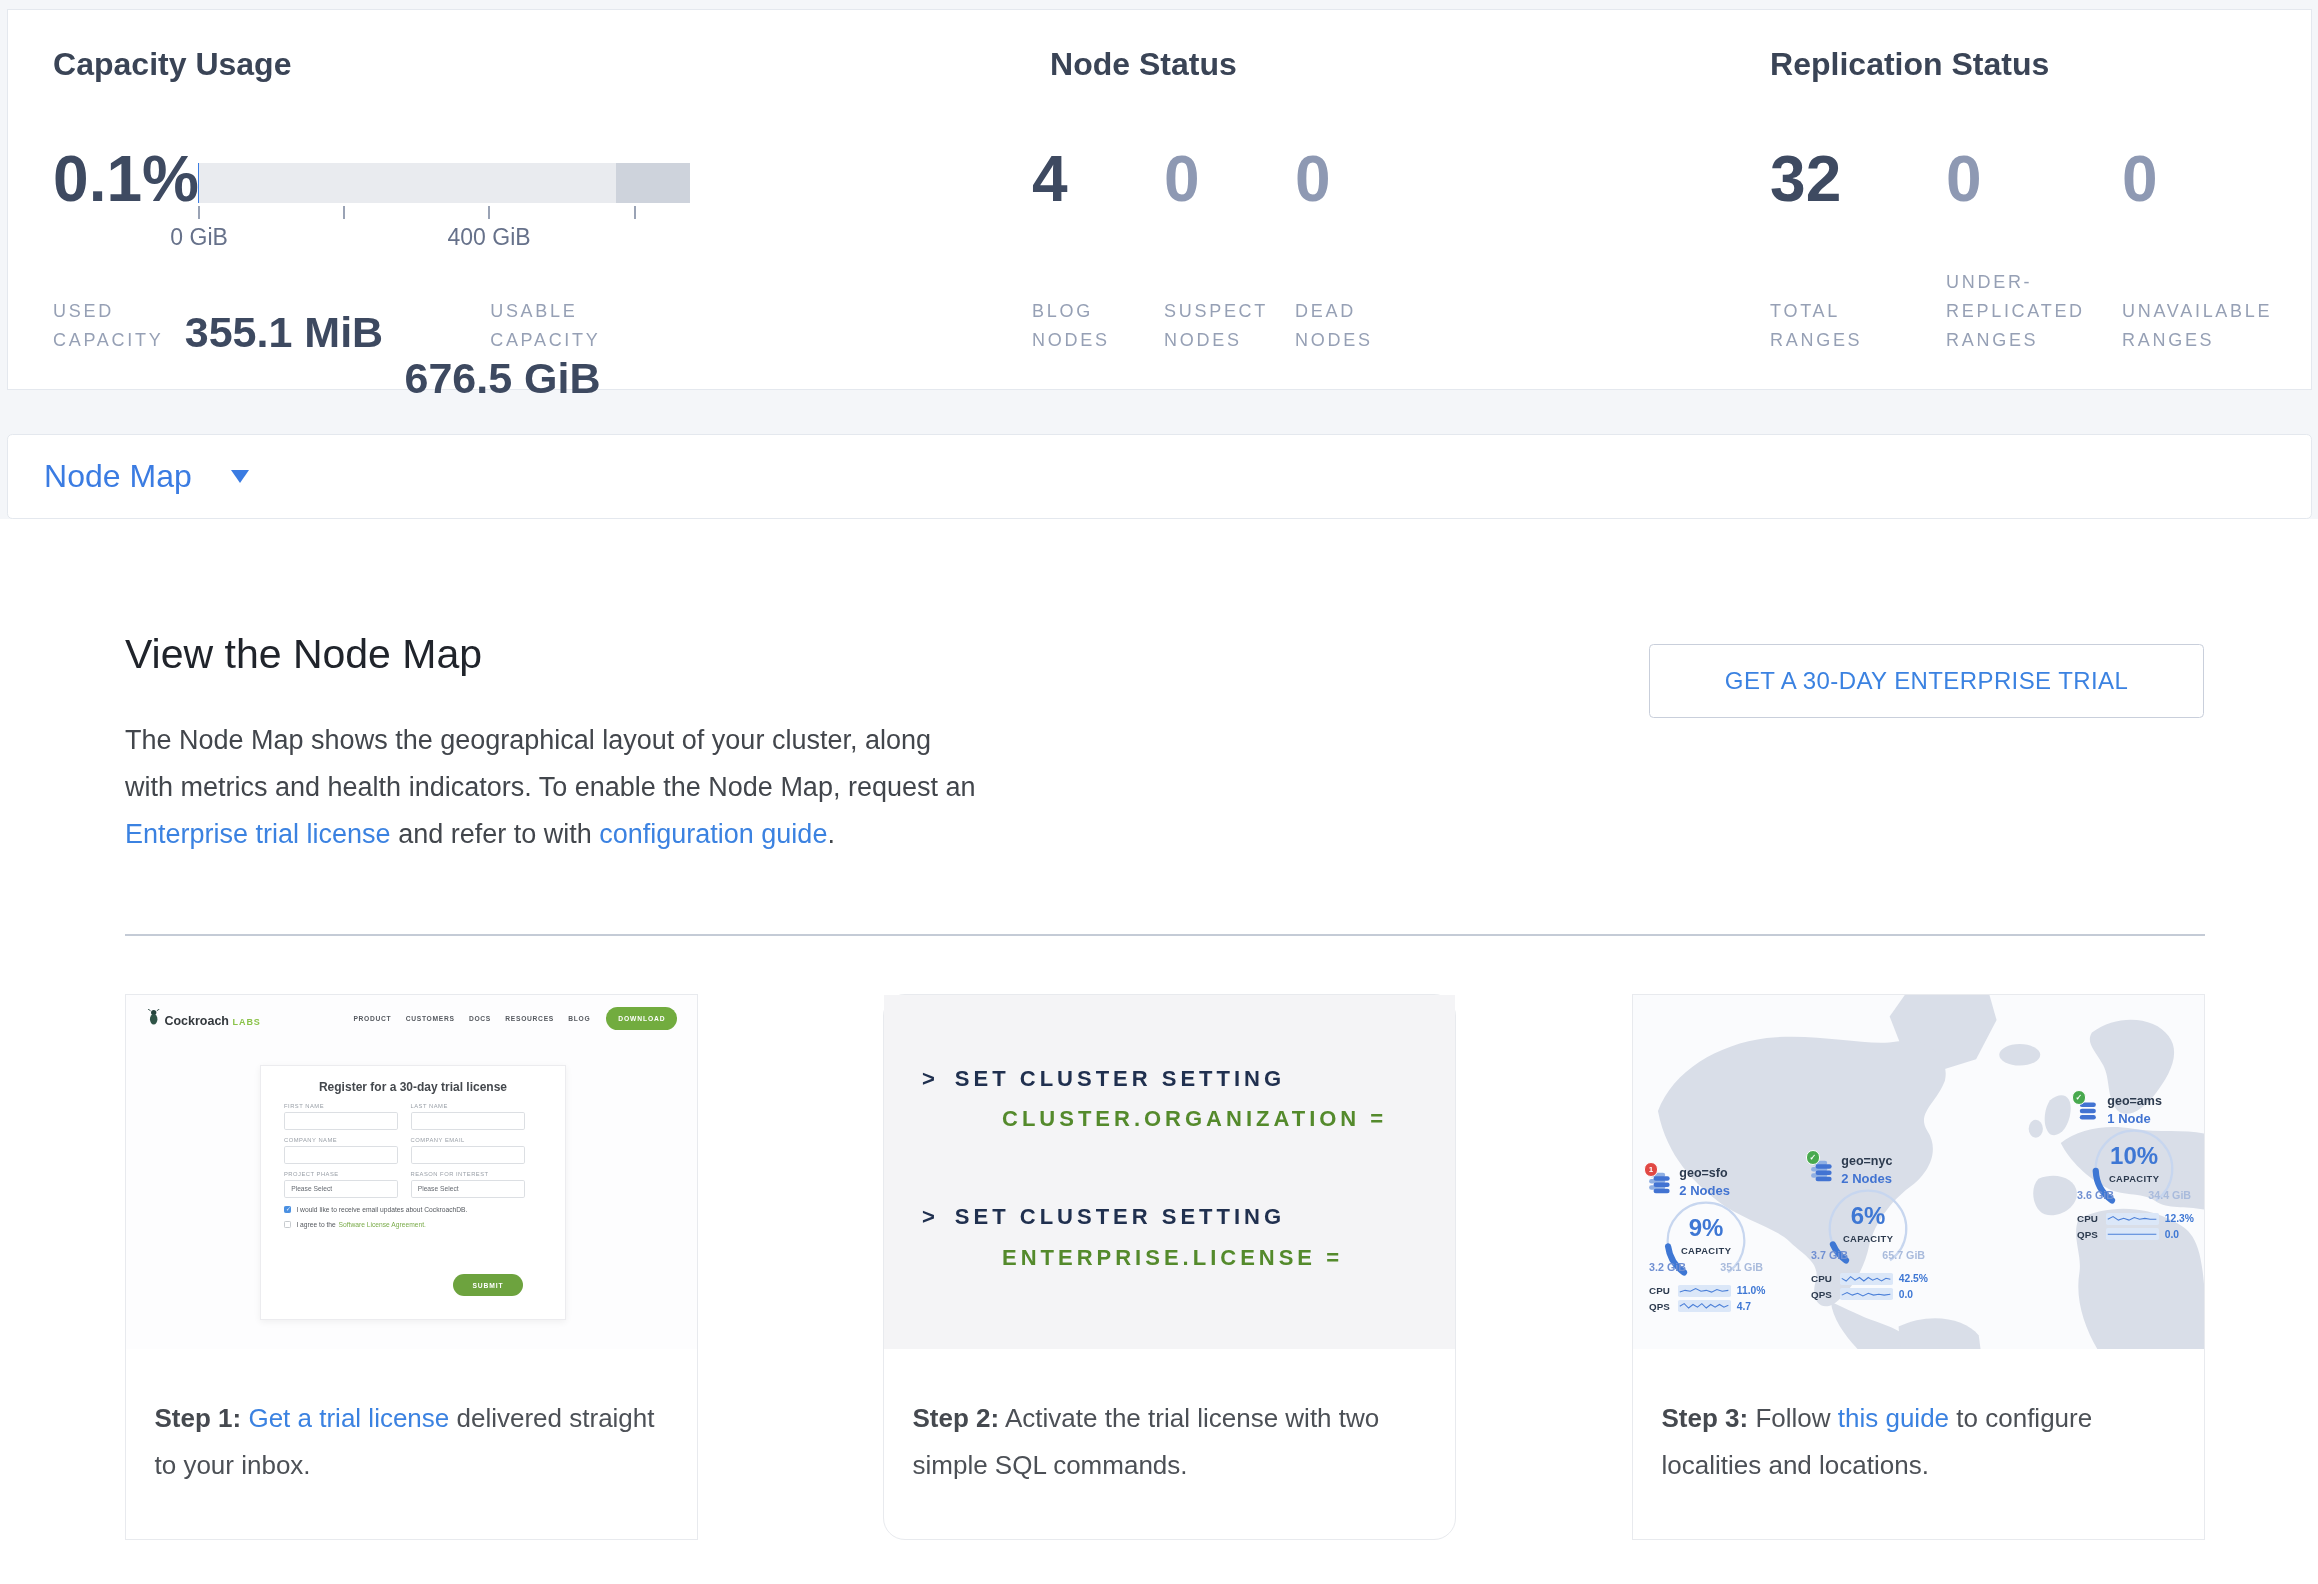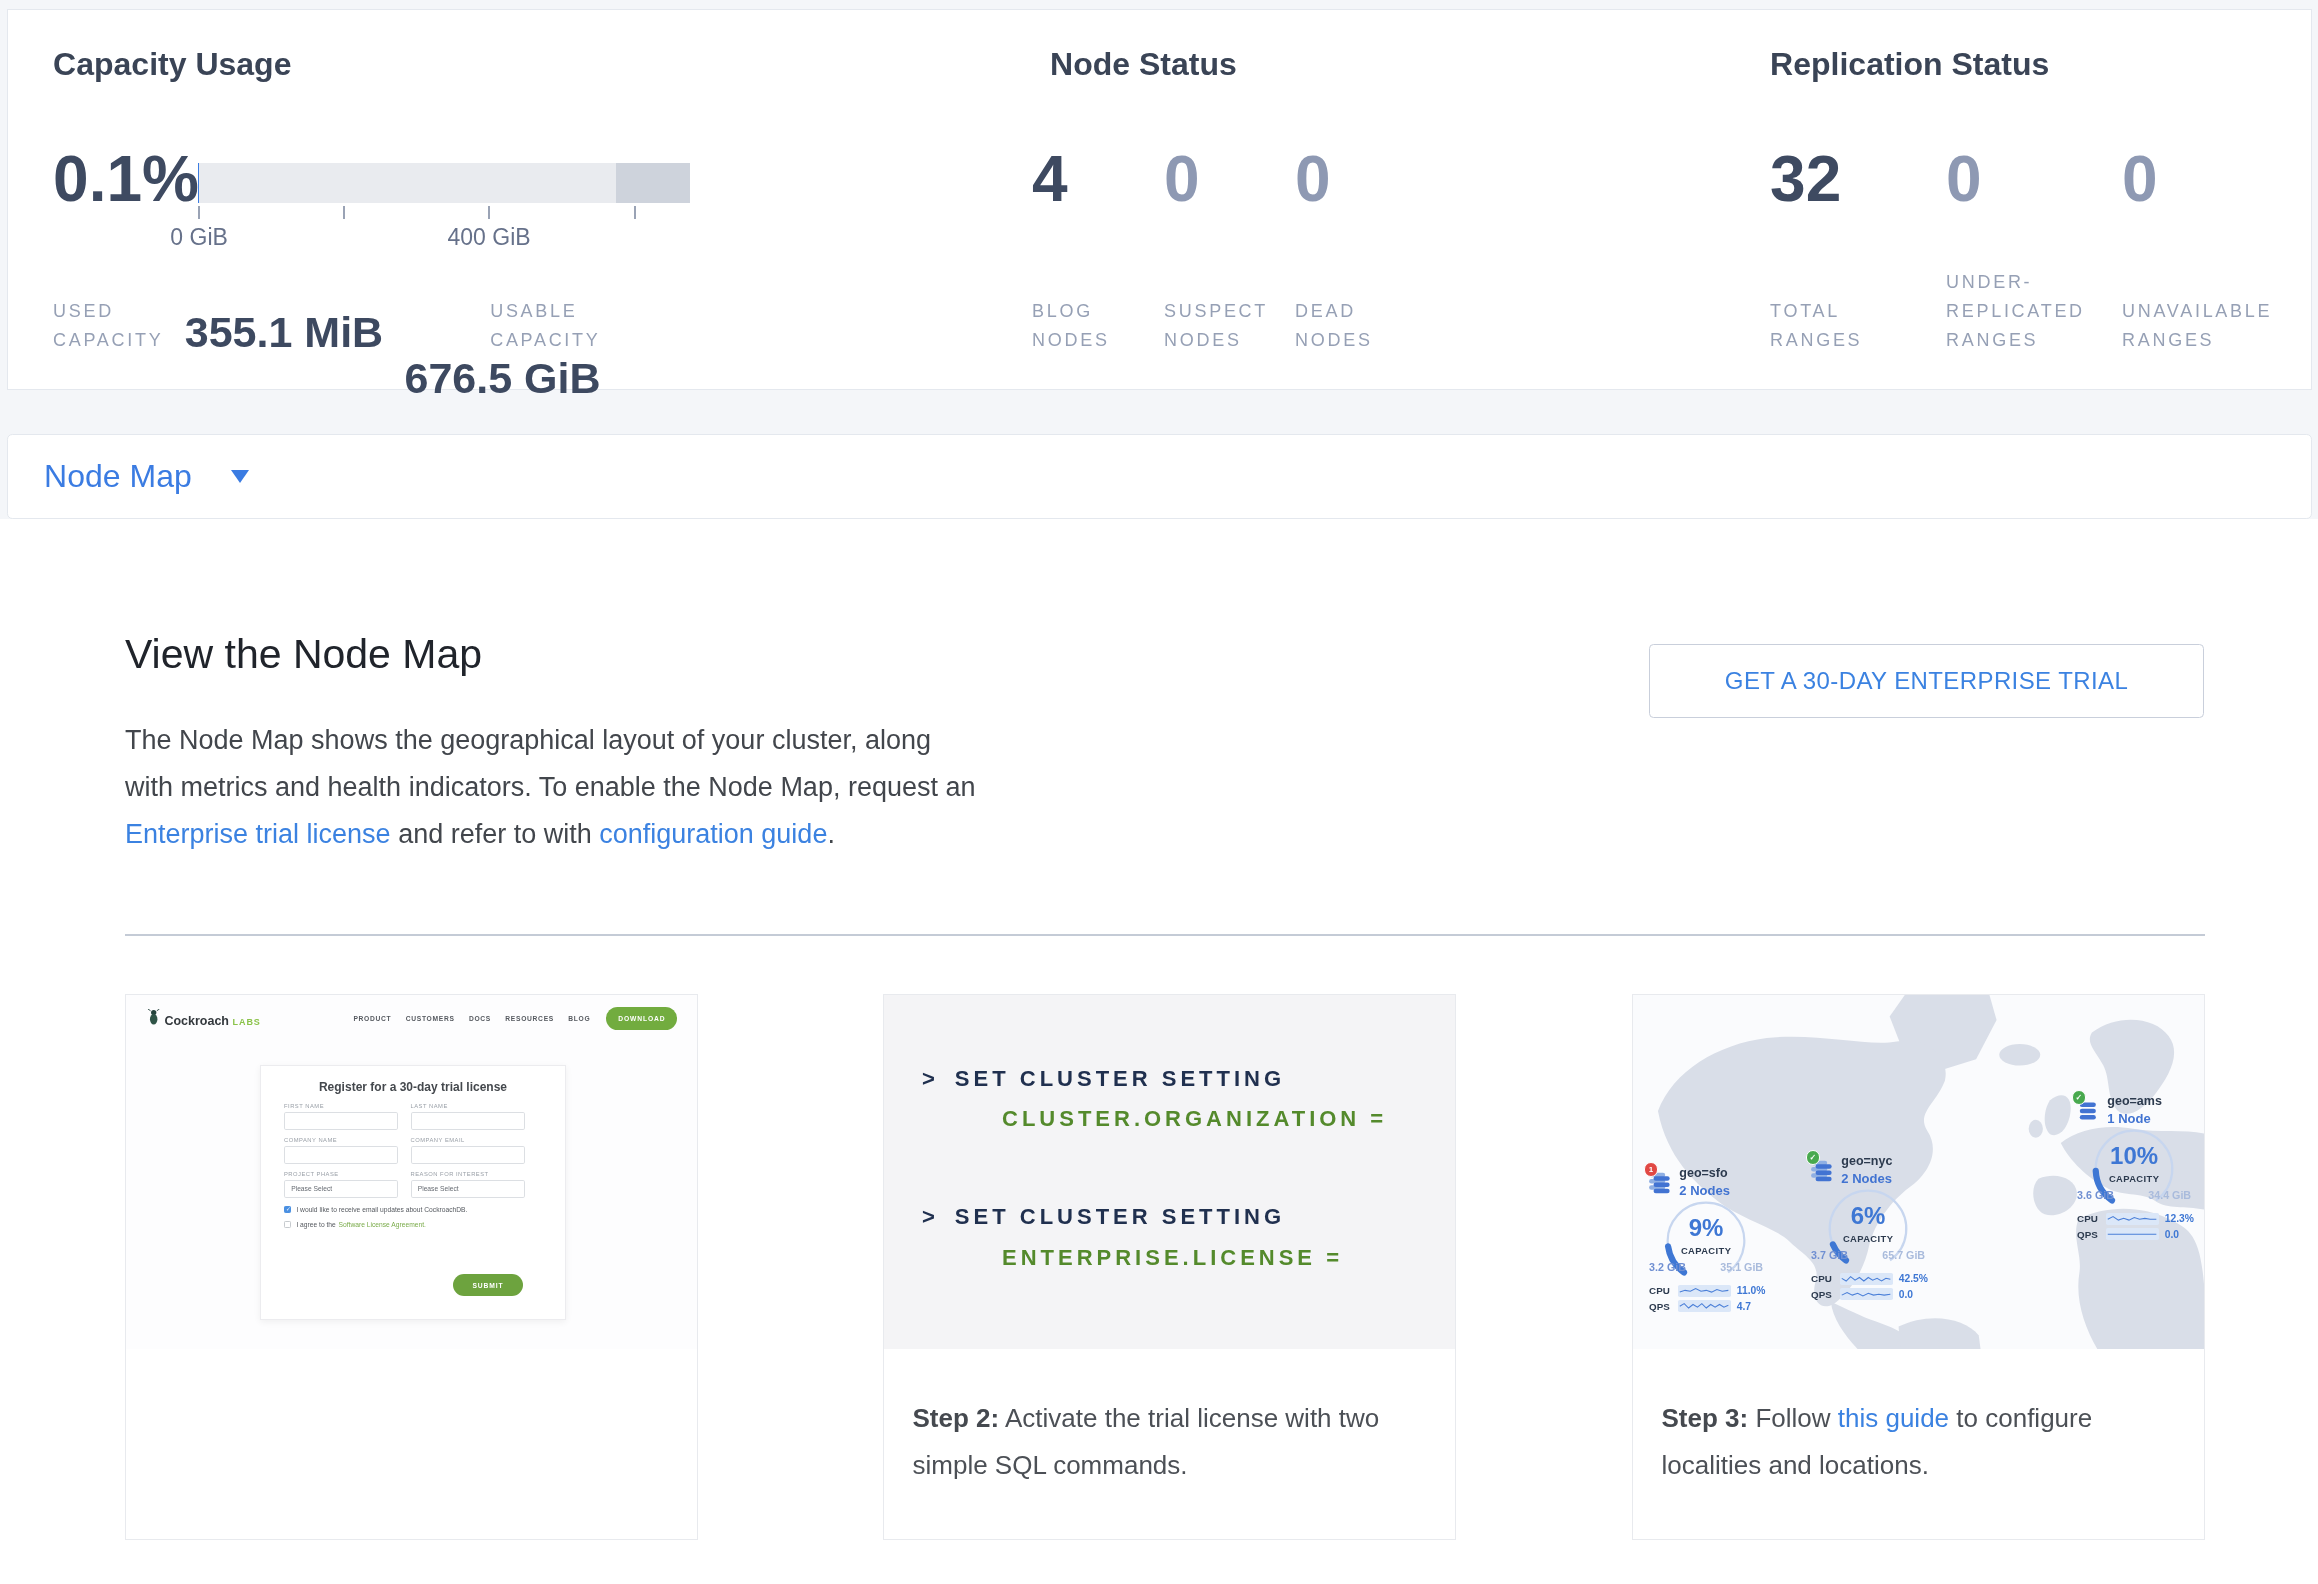--- a/index.html
+++ b/index.html
@@ -273,23 +273,26 @@
             <span>I would like to receive email updates about CockroachDB.</span>
           </div>
           <div class="cbrow">
             <span class="cbox"></span>
             <span>I agree to the</span>
             <span class="green-link">Software License Agreement.</span>
           </div>
           <div class="mini-submit">SUBMIT</div>
         </div>
       </div>
+      <div class="caption" style="width:562px;">
+        <b>Step 1:</b><span> </span><a class="blue">Get a trial license</a><span> delivered straight to your inbox.</span>
+      </div>
     </div>
 
-    <div class="card" style="left:758px;">
+    <div class="card" style="left:758px;border-radius:22px;">
       <div class="imgarea codearea">
         <div class="code-line" style="top:71px;"><span class="prompt">&gt;</span><span>SET CLUSTER SETTING</span></div>
         <div class="code-arg" style="top:111px;">CLUSTER.ORGANIZATION =</div>
         <div class="code-line" style="top:209px;"><span class="prompt">&gt;</span><span>SET CLUSTER SETTING</span></div>
         <div class="code-arg" style="top:250px;">ENTERPRISE.LICENSE =</div>
       </div>
       <div class="caption" style="width:553px;">
         <b>Step 2:</b><span> Activate the trial license with two simple SQL commands.</span>
       </div>
     </div>

